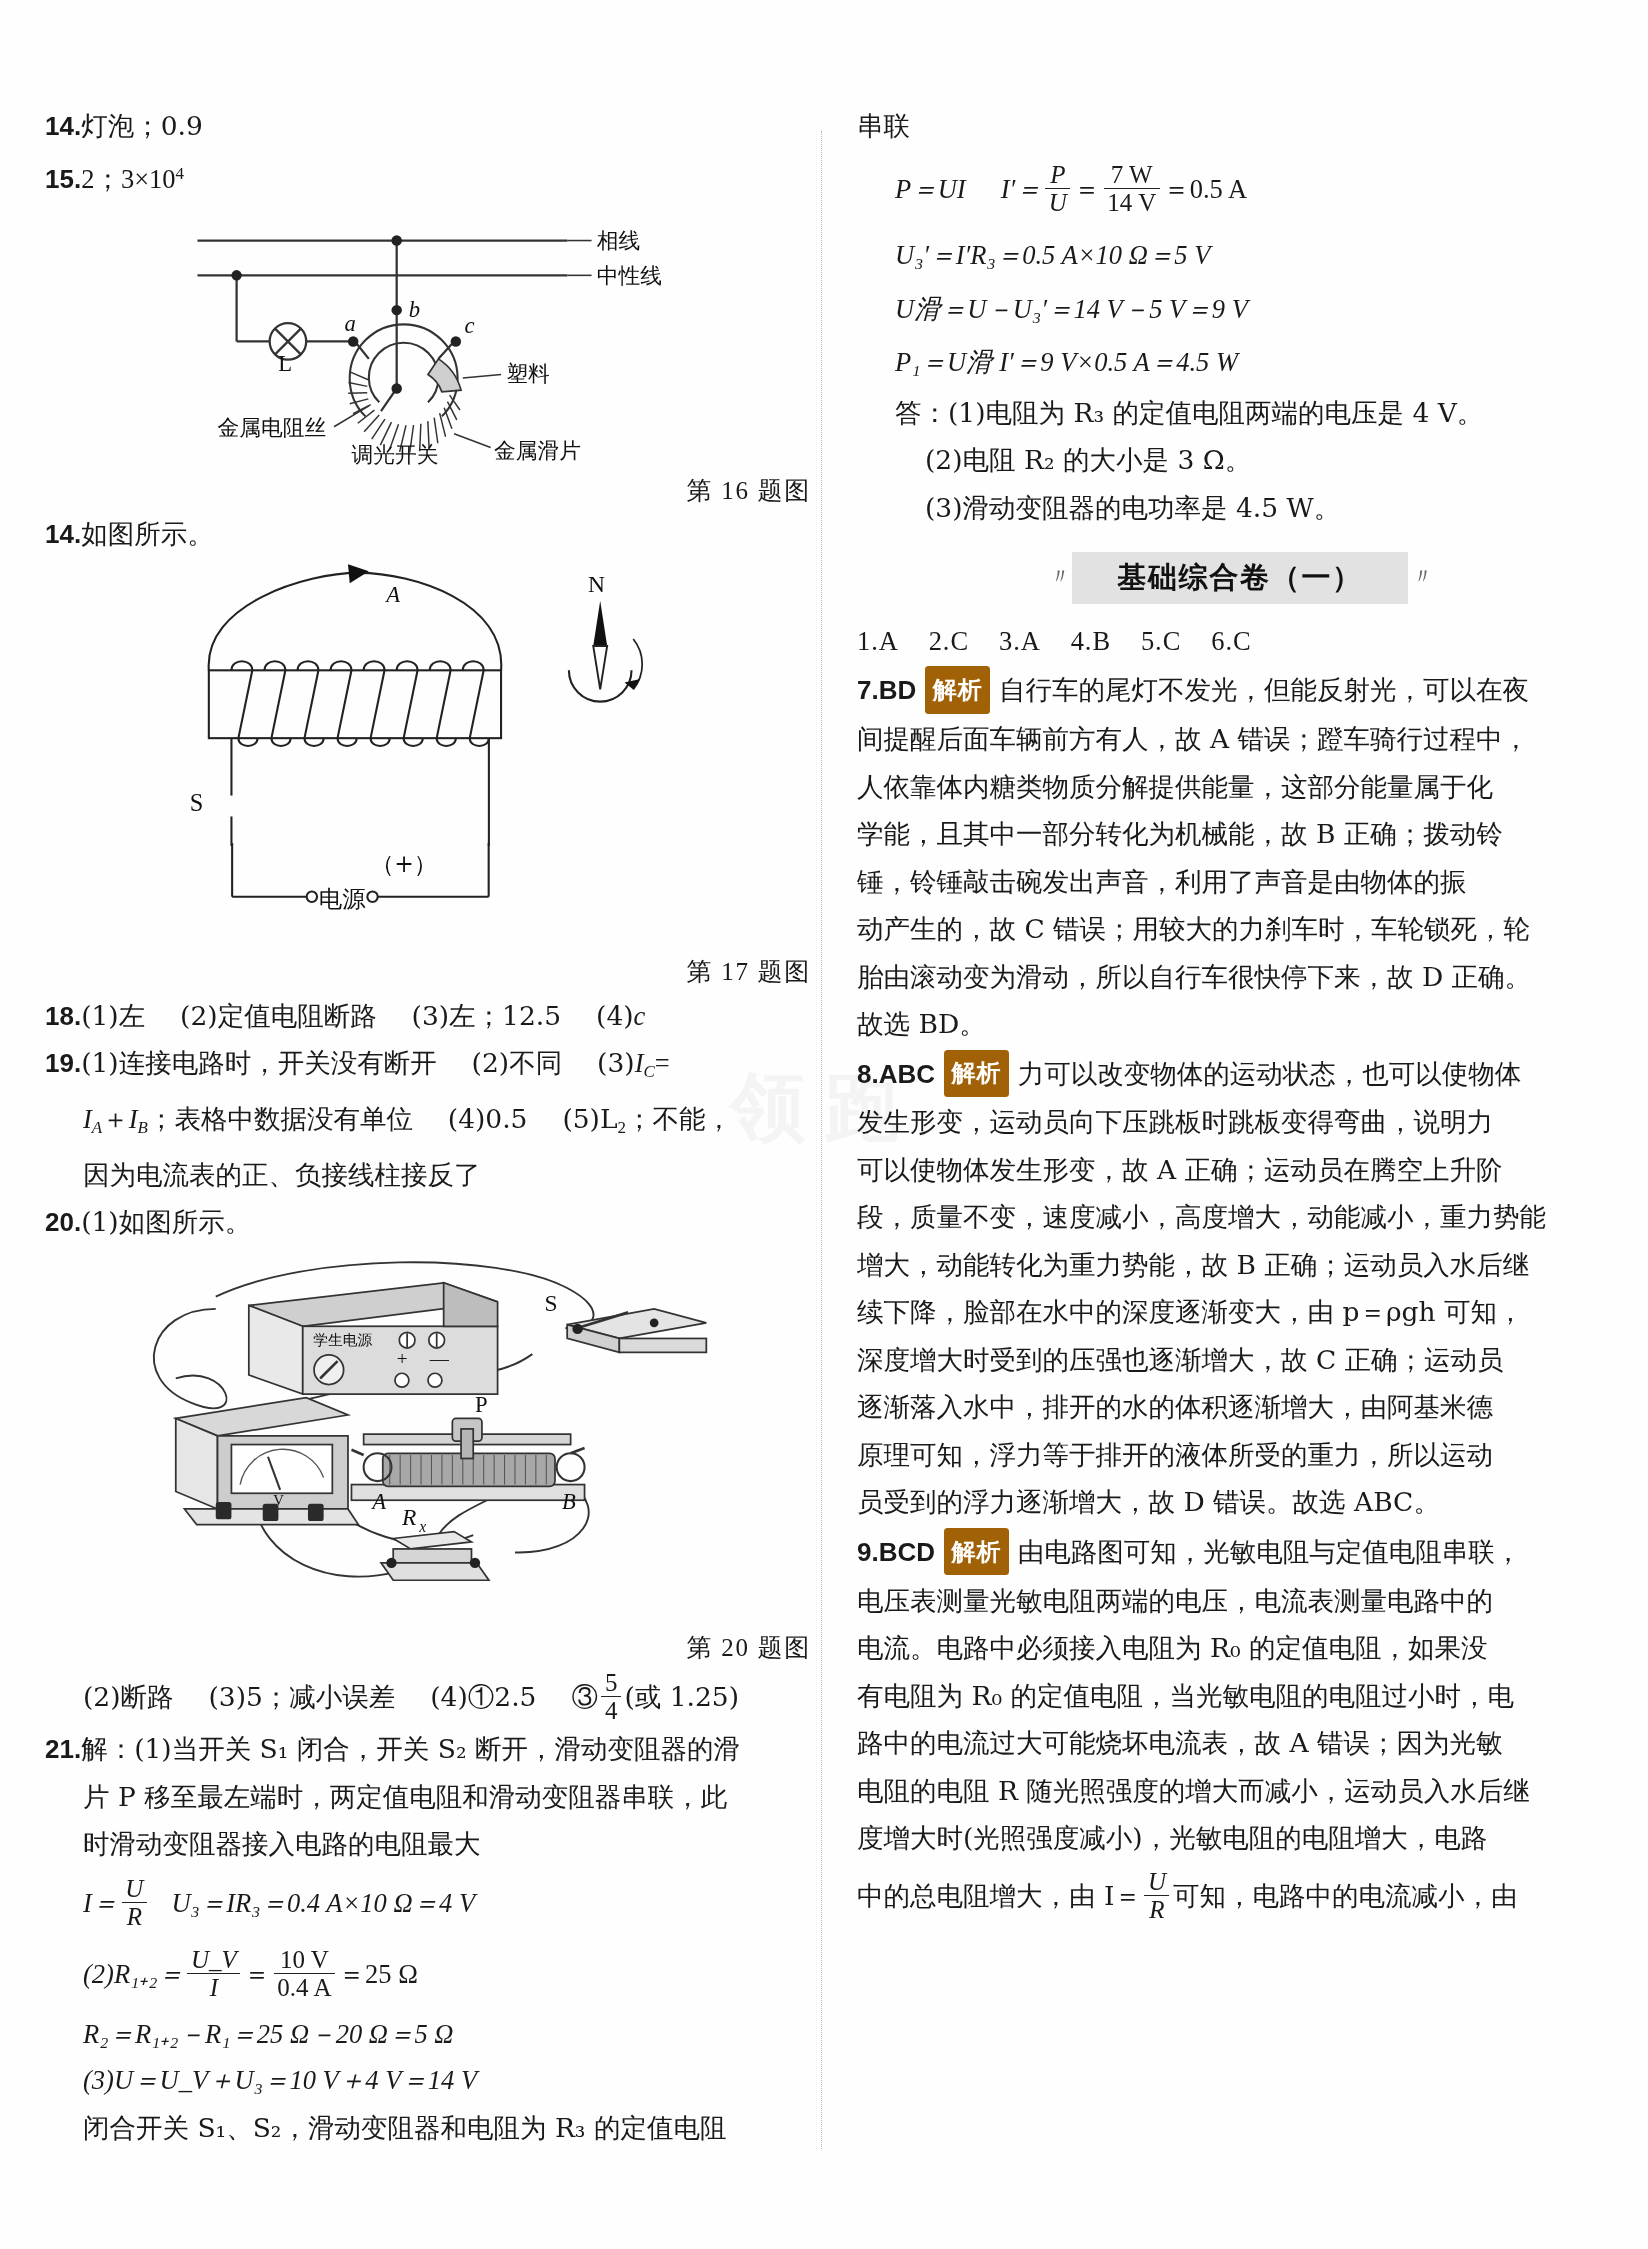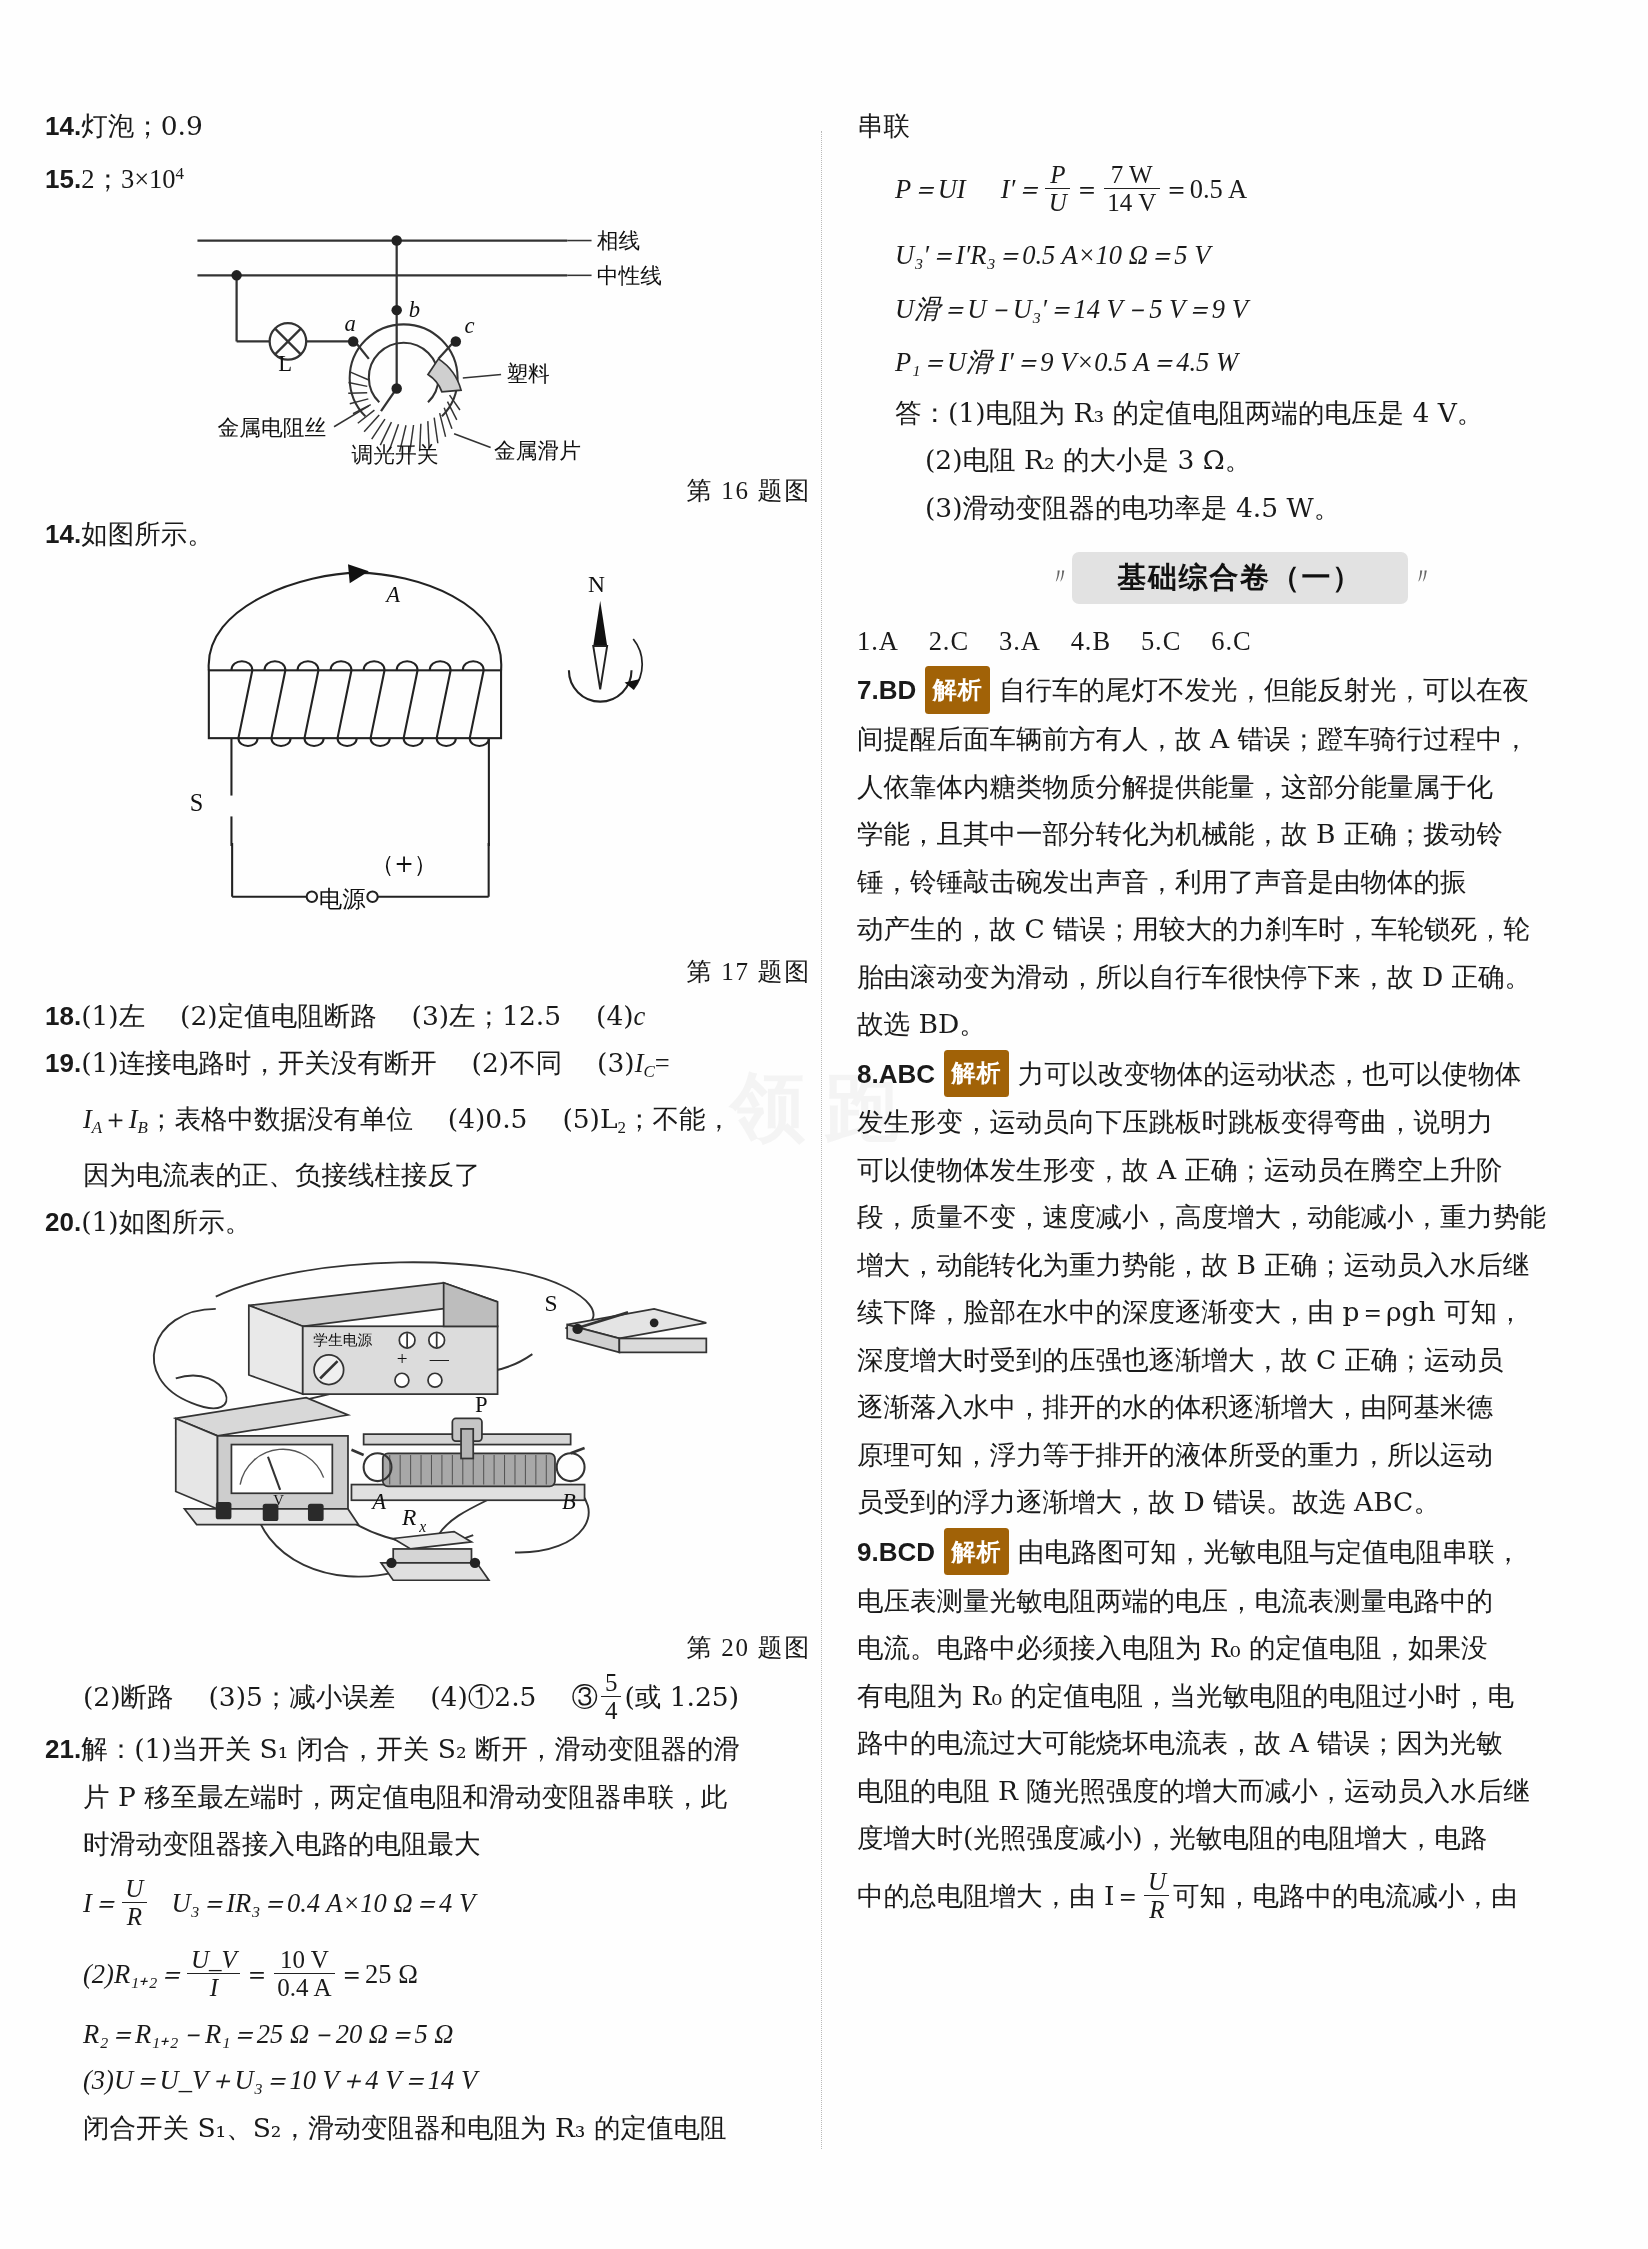--- a/index.html
+++ b/index.html
@@ -40,21 +40,21 @@
 
   
   .badge{display:inline-block;background:#a16207;color:#fff;
          font-family:"DejaVu Serif",serif;font-size:24px;font-weight:bold;
          padding:1.7px 7.8px 2.6px;border-radius:3.5px;margin:0 8.7px;
          vertical-align:1.7px;letter-spacing:0.9px;}
 
   
   .banner{text-align:center;margin:22.6px 0 15.7px;position:relative;}
   .banner .bar{display:inline-block;background:#e2e2e2;
-      border-radius:7px;padding:6px 45px;font-size:29px;font-weight:bold;
+      border-radius:0;padding:6px 45px;font-size:29px;font-weight:bold;
       font-family:"DejaVu Serif",serif;letter-spacing:1.7px;color:#111;text-align:center;}
   .banner .slash{display:inline-block;color:#666;font-size:22.6px;
       letter-spacing:-2.6px;vertical-align:3.5px;}
 
   .ansrow{font-size:26.5px;letter-spacing:0.9px;}
   .ansrow span{margin-right:30px;}
 
   svg{display:block;}
   .figwrap{width:100%;}
 </style>

